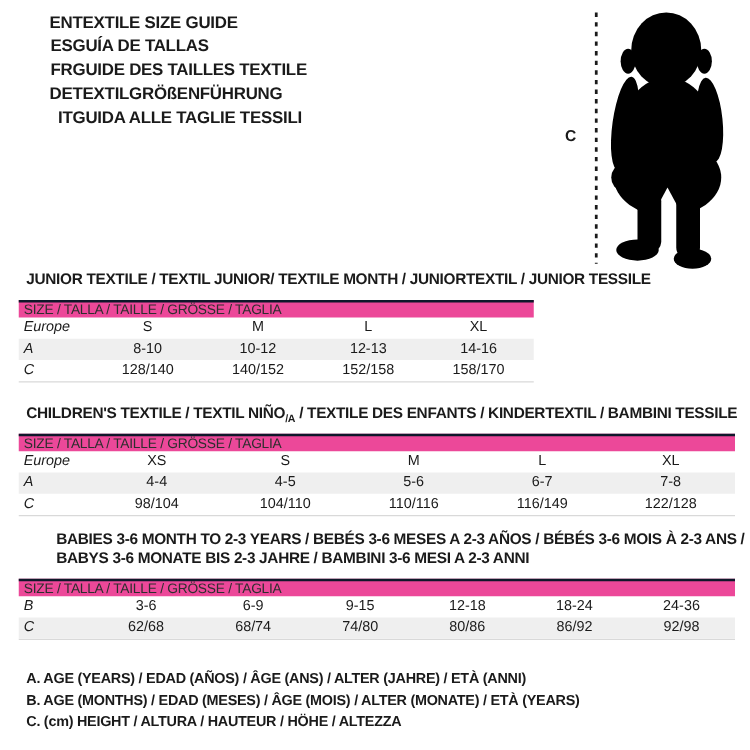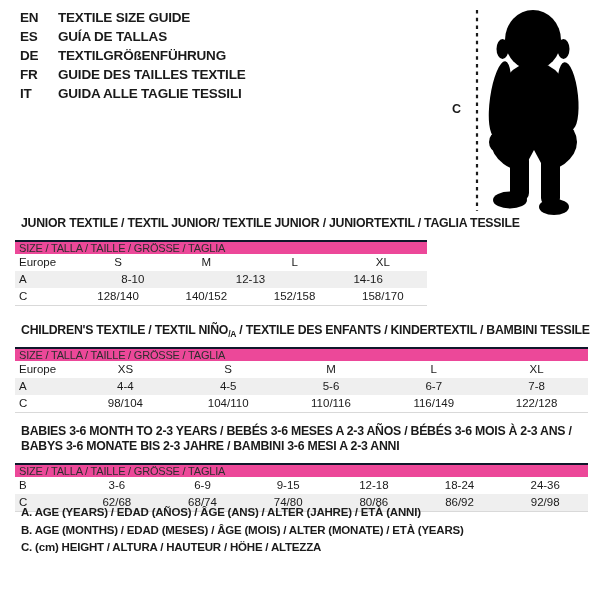--- a/index.html
+++ b/index.html
@@ -1,61 +1,61 @@
 <!DOCTYPE html>
 <html><head>
 <meta charset="utf-8">
 <style>
   html,body{margin:0;padding:0;background:#ffffff;}
   .page{position:relative;width:600px;height:600px;background:#ffffff;overflow:hidden;
         font-family:"Liberation Sans",sans-serif;color:#1a1a1a;}
   
   .legend{position:absolute;left:20px;top:8px;}
   .legend-row{display:flex;height:19px;line-height:19px;font-weight:bold;font-size:13.5px;letter-spacing:-0.2px;}
-  .legend-code{width:38px;}
+  .legend-code{width:38px;text-align:right;}
   
   .figure-svg{position:absolute;left:470px;top:4px;width:130px;height:215px;}
   .c-label{position:absolute;left:452px;top:102px;font-weight:bold;font-size:12.5px;}
   
   .sec-title{position:absolute;left:21px;font-weight:bold;font-size:12.3px;letter-spacing:-0.25px;white-space:nowrap;}
   .sec-title .subscript{font-size:8.5px;vertical-align:sub;}
-  .two-line{line-height:15px;}
+  .two-line{line-height:15px;margin-left:24px;}
   
   .tbl{position:absolute;left:15px;border-bottom:1px solid #d9d9d9;}
   .tbl-head{height:12px;line-height:12px;background:#ec4899;border-top:2px solid #0f172a;
             padding-left:4px;font-size:11px;color:#2e2e2e;letter-spacing:-0.2px;}
   .tr{display:flex;height:17px;line-height:17px;font-size:11.5px;}
   .tr.stripe{background:#efefef;}
-  .tl{width:55px;padding-left:4px;}
+  .tl{width:55px;padding-left:4px;font-style:italic;}
   .td{flex:1;text-align:center;}
   
-  .footnotes{position:absolute;left:21px;top:504px;}
+  .footnotes{position:absolute;left:21px;top:535px;}
   .footnote{height:17.5px;line-height:17.5px;font-weight:bold;font-size:11.5px;letter-spacing:-0.2px;white-space:nowrap;}
 </style>
 </head>
 <body>
 
 <div class="page">
 
   <div class="legend">
     <div class="legend-row">
       <span class="legend-code">EN</span>
       <span>TEXTILE SIZE GUIDE</span>
     </div>
     <div class="legend-row">
       <span class="legend-code">ES</span>
       <span>GUÍA DE TALLAS</span>
     </div>
     <div class="legend-row">
+      <span class="legend-code">FR</span>
+      <span>GUIDE DES TAILLES TEXTILE</span>
+    </div>
+    <div class="legend-row">
       <span class="legend-code">DE</span>
       <span>TEXTILGRÖßENFÜHRUNG</span>
-    </div>
-    <div class="legend-row">
-      <span class="legend-code">FR</span>
-      <span>GUIDE DES TAILLES TEXTILE</span>
     </div>
     <div class="legend-row">
       <span class="legend-code">IT</span>
       <span>GUIDA ALLE TAGLIE TESSILI</span>
     </div>
   </div>
 
   <svg class="figure-svg" viewBox="0 0 130 215">
     <line x1="7" y1="6" x2="7" y2="207" stroke="#1a1a1a" stroke-width="2.2" stroke-dasharray="3.5 4.2"></line>
     <g fill="#000000">
@@ -70,33 +70,34 @@
       <ellipse cx="64" cy="138" rx="43" ry="31"></ellipse>
       <polygon points="64,146 50,172 78,172" fill="#ffffff"></polygon>
       <rect x="40" y="148" width="19" height="50" rx="9"></rect>
       <rect x="71" y="148" width="19" height="55" rx="9"></rect>
       <ellipse cx="40" cy="196" rx="17" ry="8.5"></ellipse>
       <ellipse cx="84" cy="203" rx="15" ry="8"></ellipse>
     </g>
   </svg>
   <span class="c-label">C</span>
 
-  <div class="sec-title" style="top:216px">JUNIOR TEXTILE / TEXTIL JUNIOR/ TEXTILE JUNIOR / JUNIORTEXTIL / TAGLIA TESSILE</div>
+  <div class="sec-title" style="top:216px">JUNIOR TEXTILE / TEXTIL JUNIOR/ TEXTILE MONTH / JUNIORTEXTIL / JUNIOR TESSILE</div>
   <div class="tbl" style="top:240px;width:412px">
     <div class="tbl-head">SIZE / TALLA / TAILLE / GRÖSSE / TAGLIA</div>
     <div class="tr">
       <span class="tl">Europe</span>
       <span class="td">S</span>
       <span class="td">M</span>
       <span class="td">L</span>
       <span class="td">XL</span>
     </div>
     <div class="tr stripe">
       <span class="tl">A</span>
       <span class="td">8-10</span>
+      <span class="td">10-12</span>
       <span class="td">12-13</span>
       <span class="td">14-16</span>
     </div>
     <div class="tr">
       <span class="tl">C</span>
       <span class="td">128/140</span>
       <span class="td">140/152</span>
       <span class="td">152/158</span>
       <span class="td">158/170</span>
     </div>

